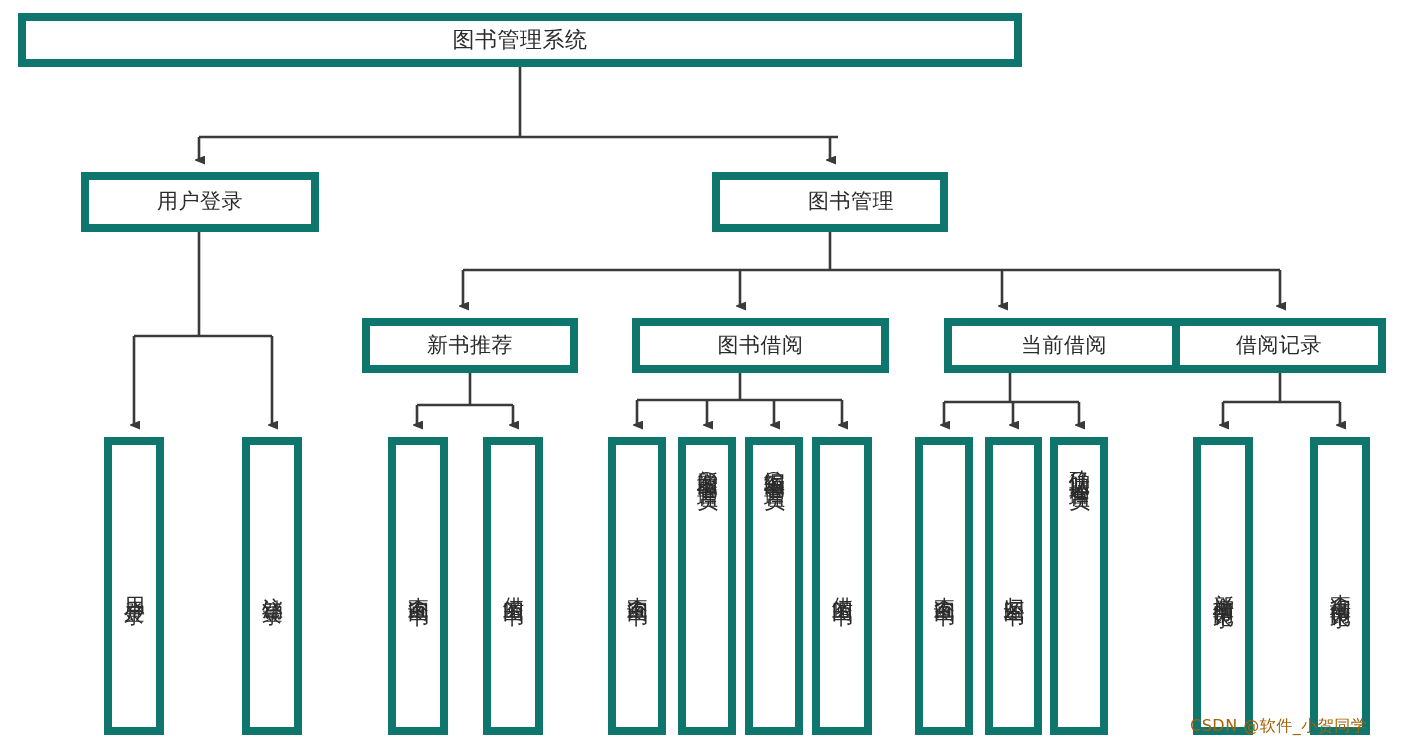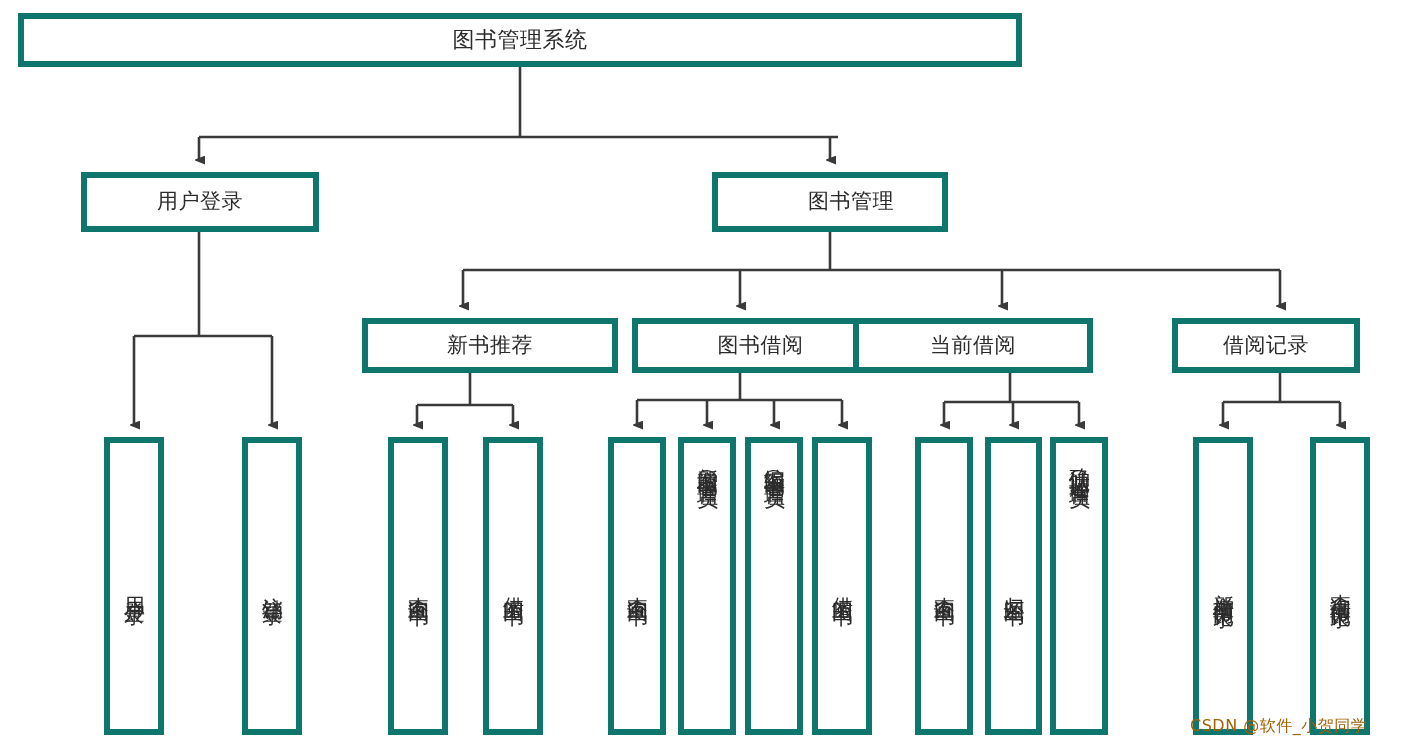--- a/index.html
+++ b/index.html
@@ -21,21 +21,21 @@
   #wires {
     position: absolute;
     left: 0;
     top: 0;
     width: 1405px;
     height: 747px;
   }
   .node {
     position: absolute;
     box-sizing: border-box;
-    border: 6px solid #0f766e;
+    border: 8px solid #0f766e;
     background: #ffffff;
     display: flex;
     align-items: center;
     justify-content: center;
     color: #2b2b2b;
     z-index: 2;
   }
   .node-label {
     display: block;
     text-align: center;
@@ -134,30 +134,30 @@
     <span class="node-label">图书管理系统</span>
   </div>
 
   <div class="node horizontal" style="left:81px; top:172px; width:238px; height:60px;">
     <span class="node-label">用户登录</span>
   </div>
   <div class="node horizontal" style="left:712px; top:172px; width:236px; height:60px;padding-left:42px;">
     <span class="node-label">图书管理</span>
   </div>
 
-  <div class="node horizontal" style="left:362px; top:318px; width:256px; height:55px;">
+  <div class="node horizontal" style="left:362px; top:318px; width:216px; height:55px;">
     <span class="node-label">新书推荐</span>
   </div>
   <div class="node horizontal" style="left:632px; top:318px; width:257px; height:55px;">
     <span class="node-label">图书借阅</span>
   </div>
-  <div class="node horizontal" style="left:853px; top:318px; width:240px; height:55px;align-items:center;">
+  <div class="node horizontal" style="left:944px; top:318px; width:240px; height:55px;align-items:center;">
     <span class="node-label">当前借阅</span>
   </div>
-  <div class="node horizontal" style="left:1172px; top:318px; width:188px; height:55px;">
+  <div class="node horizontal" style="left:1172px; top:318px; width:214px; height:55px;">
     <span class="node-label">借阅记录</span>
   </div>
 
   <div class="node vertical centered" style="left:104px; top:437px; width:60px; height:298px;">
     <span class="node-label">用户登录</span>
   </div>
   <div class="node vertical centered" style="left:242px; top:437px; width:60px; height:298px;">
     <span class="node-label">注销登录</span>
   </div>
 

